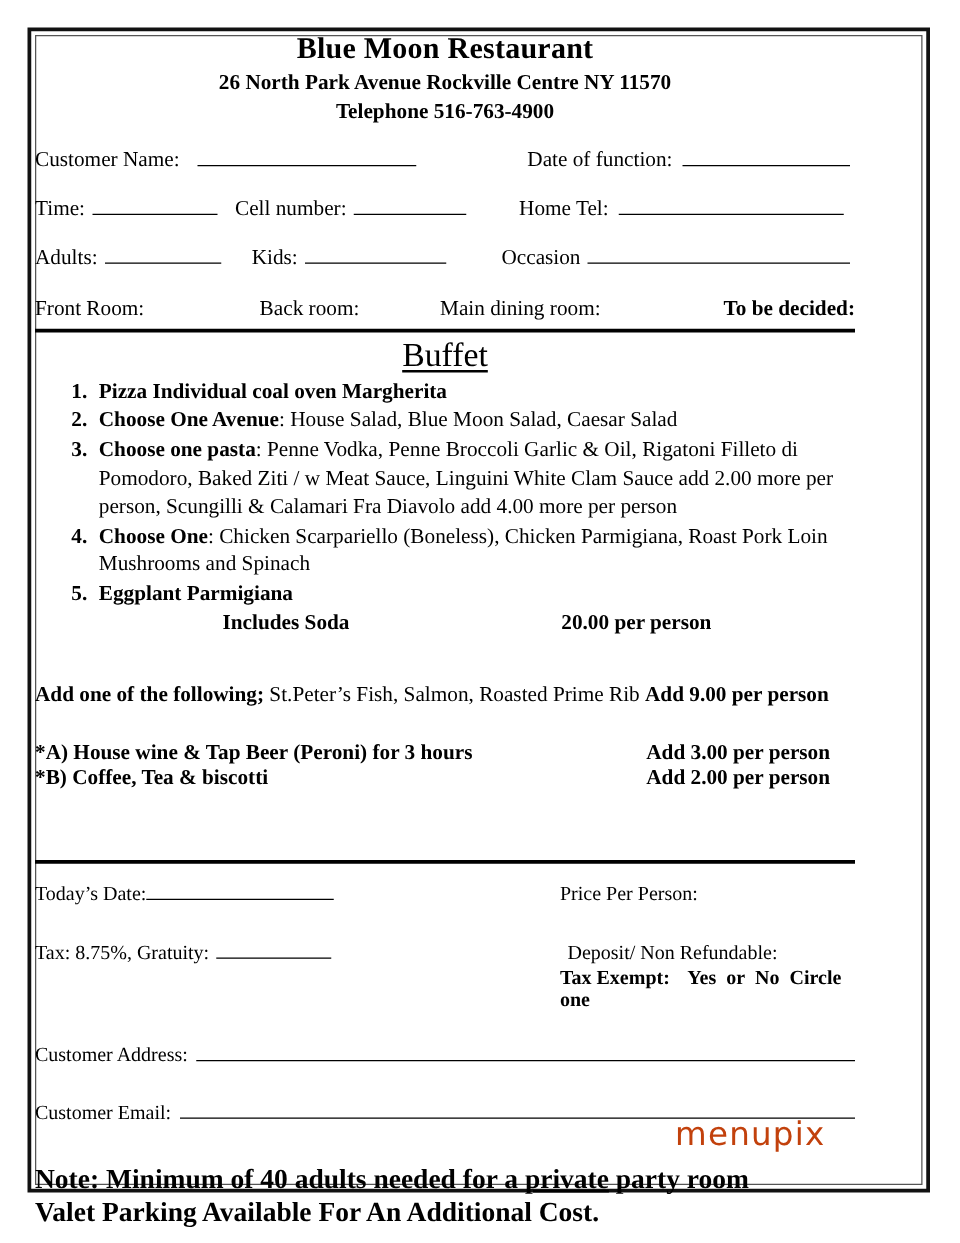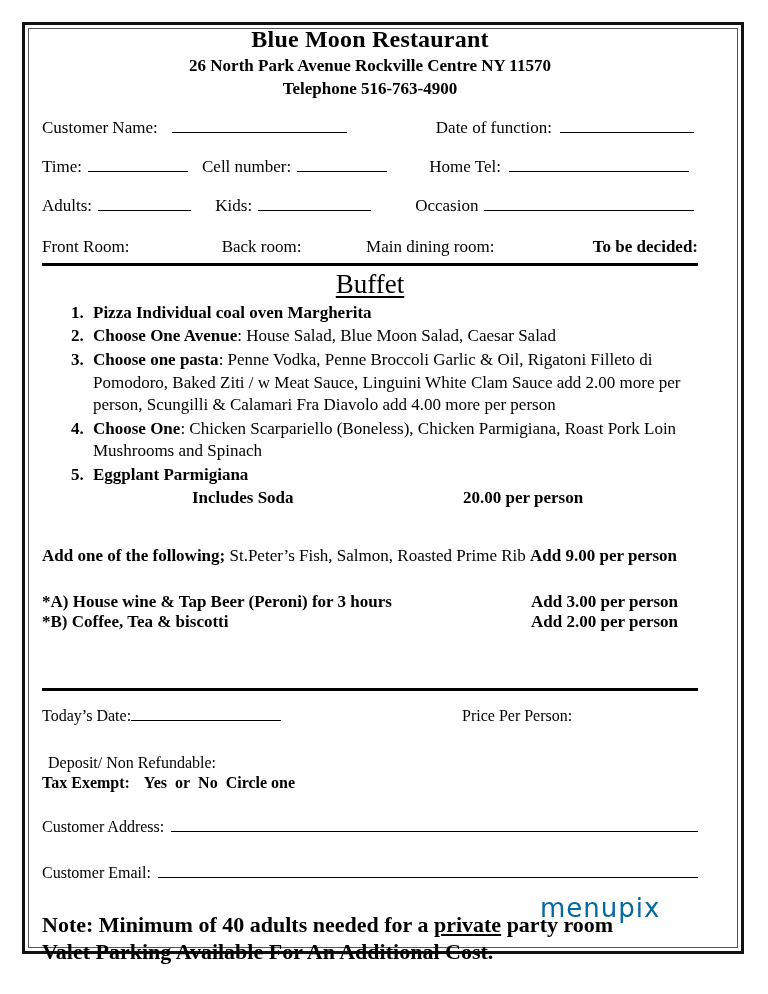--- a/index.html
+++ b/index.html
@@ -32,21 +32,21 @@
     left: 3px;
     top: 3px;
     right: 3px;
     bottom: 3px;
     border: 1px solid #555;
     box-sizing: border-box;
   }
 
   .content {
     position: absolute;
-    left: 42px;
+    left: 28px;
     top: 26px;
     width: 656px;
     box-sizing: border-box;
   }
 
   
   .hdr-title {
     text-align: center;
     font-size: 24px;
     font-weight: bold;
@@ -217,21 +217,21 @@
   }
   .note u { text-underline-offset: 2px; }
 
   
   .watermark {
     position: absolute;
     left: 540px;
     top: 893px;
     font-family: "DejaVu Sans", "Liberation Sans", sans-serif;
     font-size: 26px;
-    color: #0369a1;
+    color: #c2410c;
     letter-spacing: 1px;
     pointer-events: none;
     user-select: none;
   }
 </style>
 </head>
 <body>
 
 <div class="page-frame">
   <div class="page-frame-inner"></div>
@@ -313,20 +313,21 @@
   <hr class="hr-thick2">
 
   <div class="foot">
 
     <div class="foot-row">
       <span class="foot-left"><span>Today’s Date:</span><span class="f-date-rule"></span></span>
       <span class="foot-right">Price Per Person:</span>
     </div>
 
     <div class="foot-row foot-row2">
+      <span class="foot-left"><span>Tax: 8.75%, Gratuity:</span><span class="f-grat-rule"></span></span>
       <span class="foot-right">
         <div class="deposit-line">Deposit/ Non Refundable:</div>
         <div class="taxexempt-line"><span>Tax Exempt:</span><span class="te-gap1"></span><span>Yes</span><span class="te-gap2"></span><span>or</span><span class="te-gap2"></span><span>No</span><span class="te-gap2"></span><span>Circle one</span></div>
       </span>
     </div>
 
     <div class="addr-row">
       <span>Customer Address:</span>
       <span class="long-rule"></span>
     </div>

